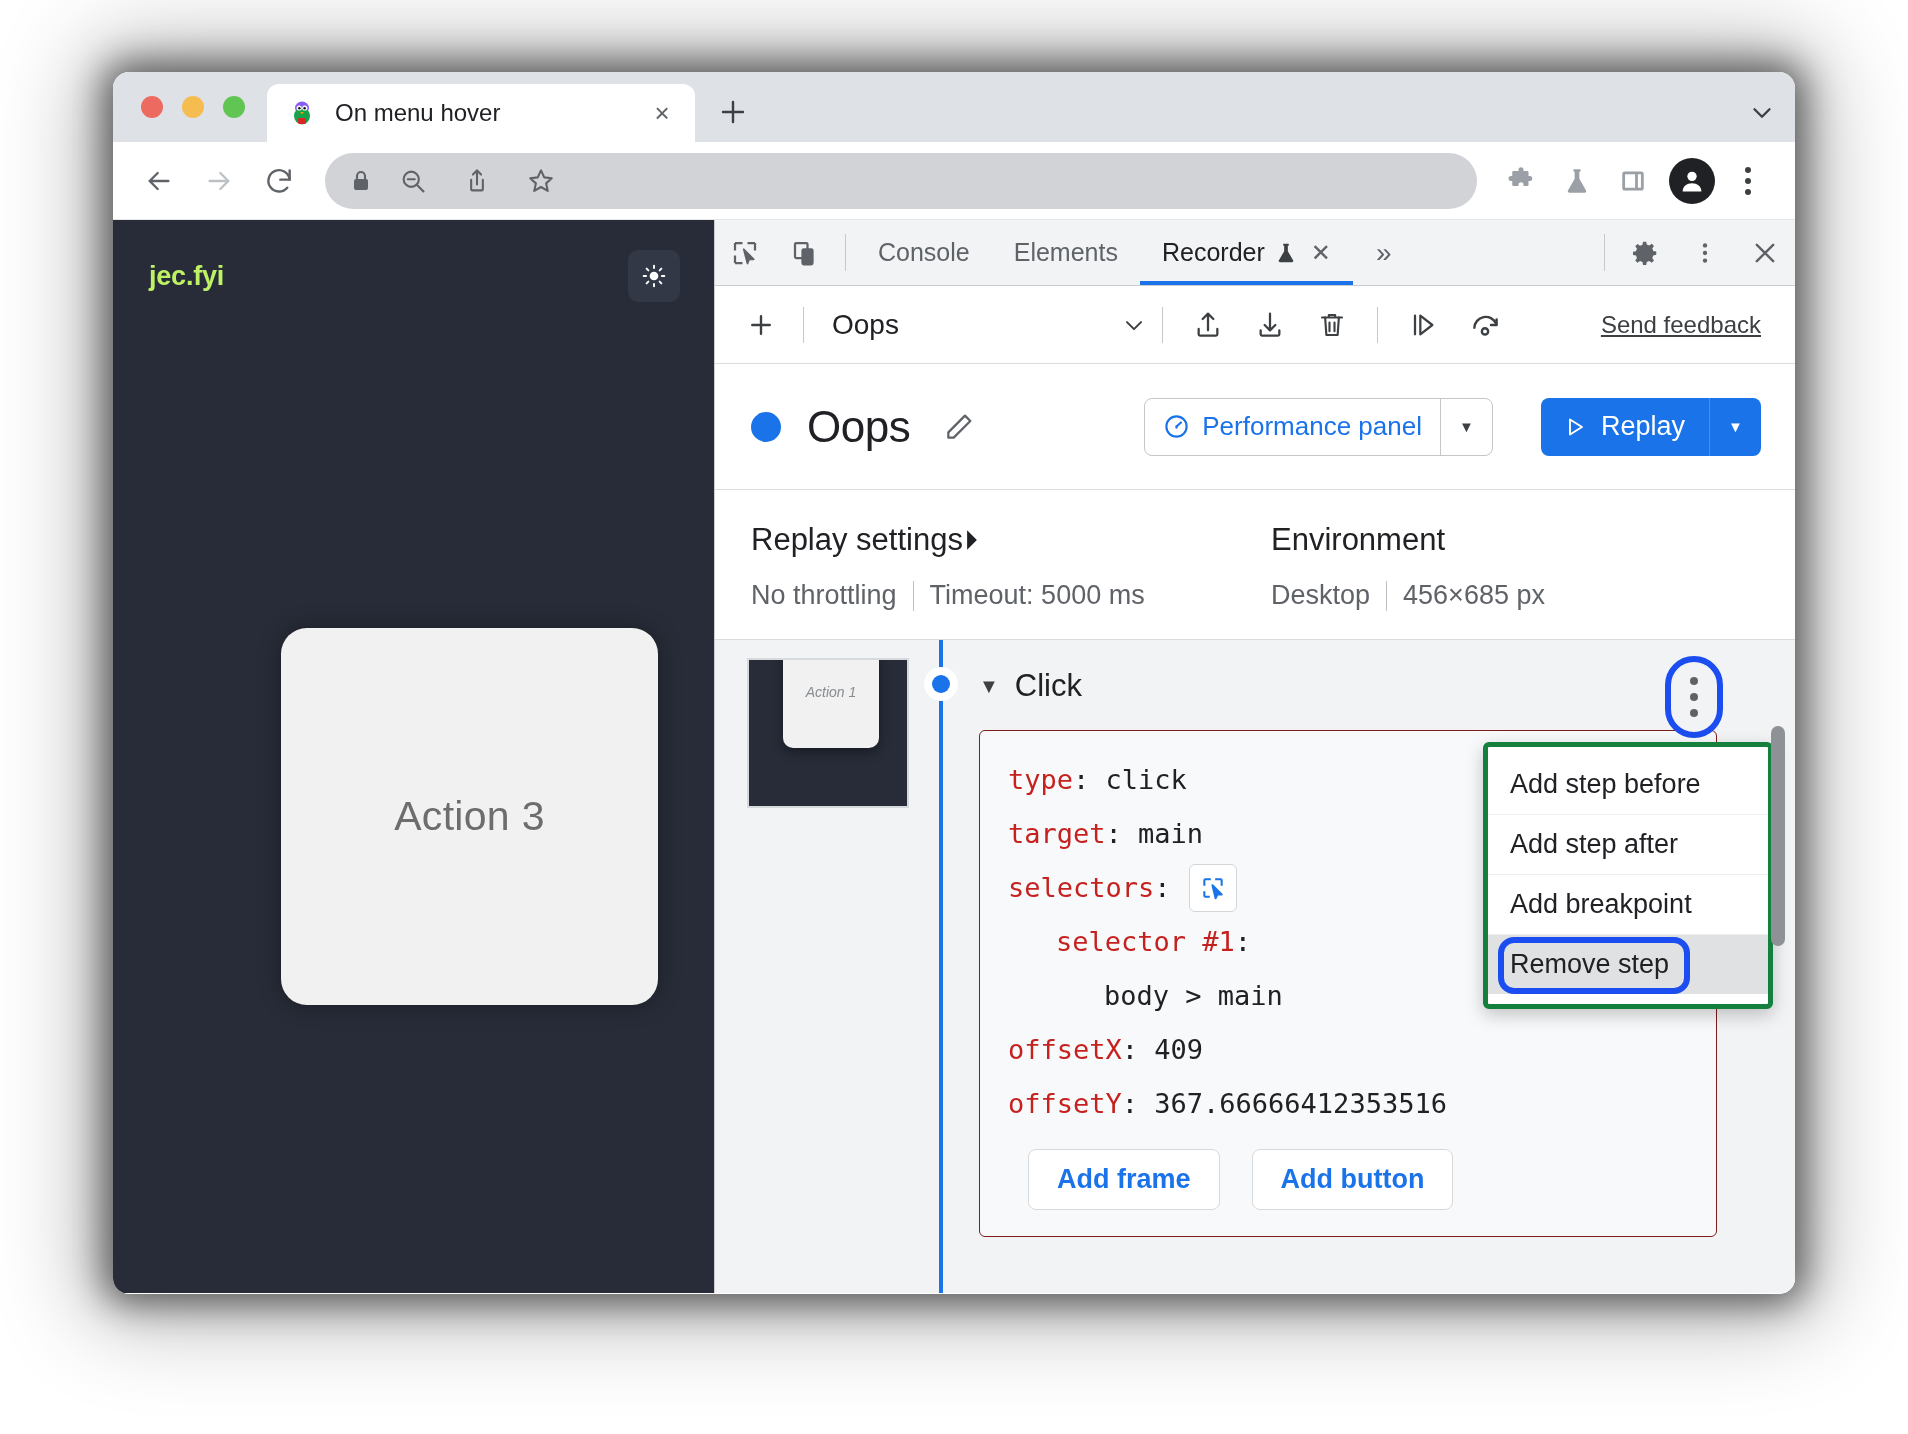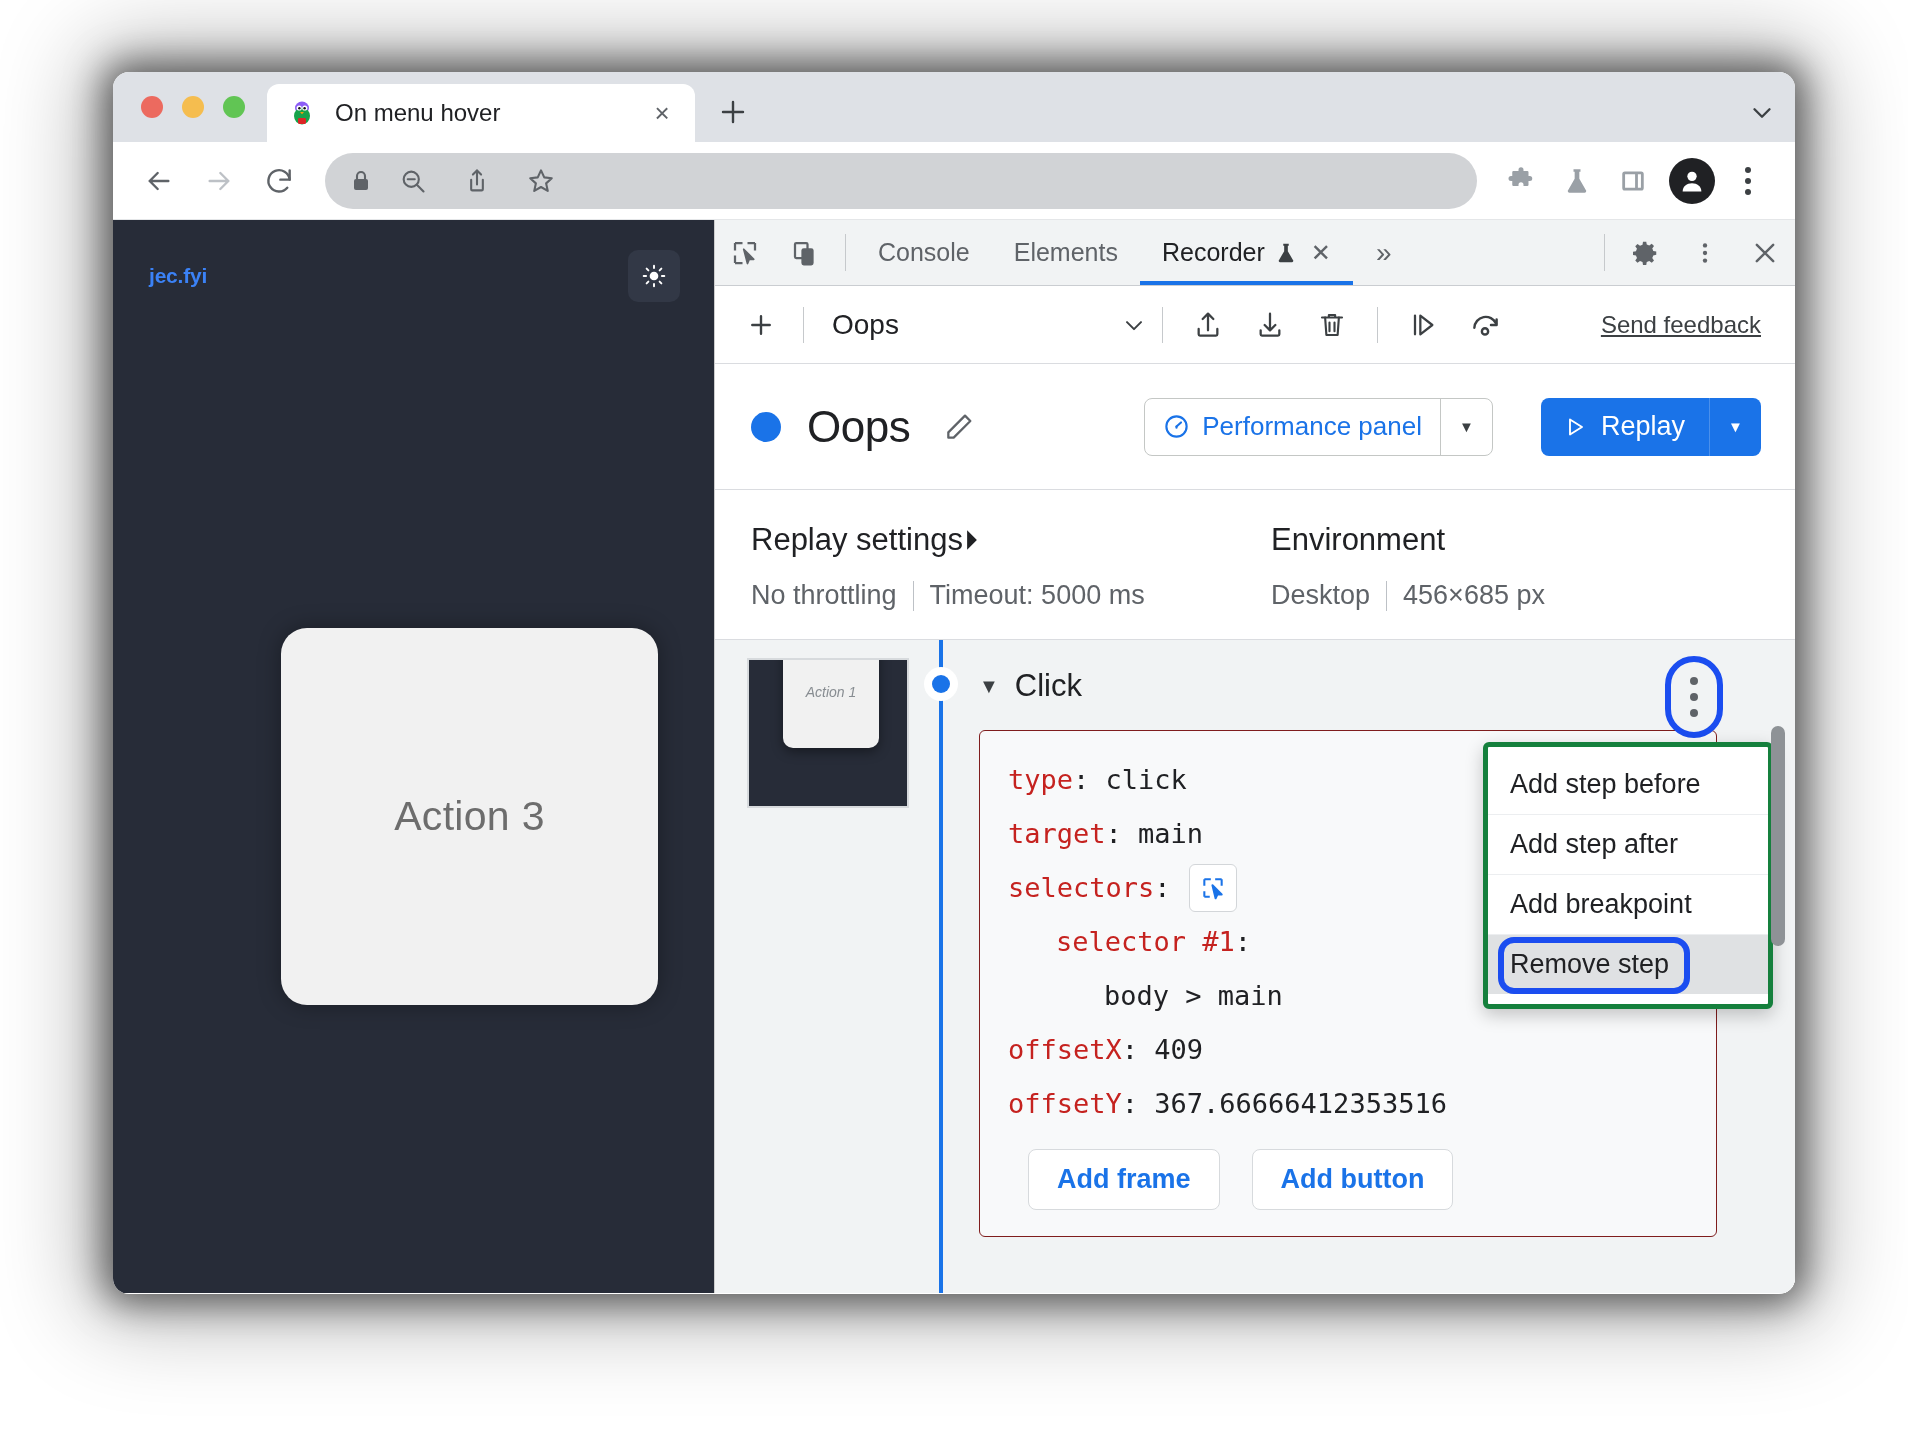--- a/index.html
+++ b/index.html
@@ -171,22 +171,22 @@
     flex: 0 0 601px;
     overflow: hidden;
   }
   .site-header {
     display: flex;
     align-items: center;
     justify-content: space-between;
     padding: 30px 34px 0 36px;
   }
   .site-logo {
-    color: #3b82f6;
-    font-size: 21px;
+    color: #bef264;
+    font-size: 27px;
     font-weight: 600;
     letter-spacing: -0.2px;
   }
   .theme-toggle {
     width: 52px; height: 52px;
     border-radius: 10px;
     background: #323846;
     display: flex; align-items: center; justify-content: center;
   }
   .action-card {

